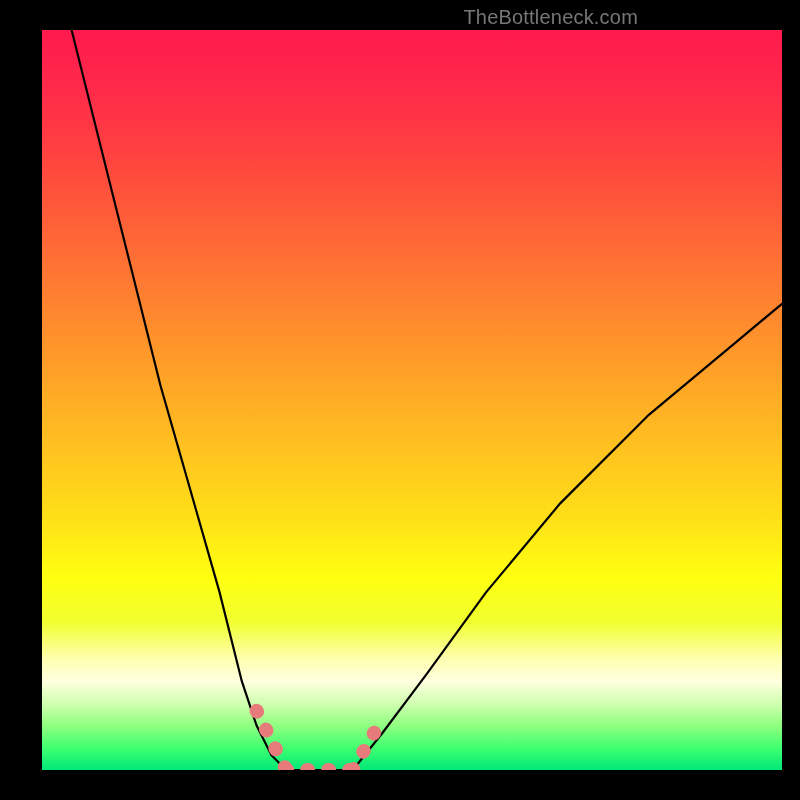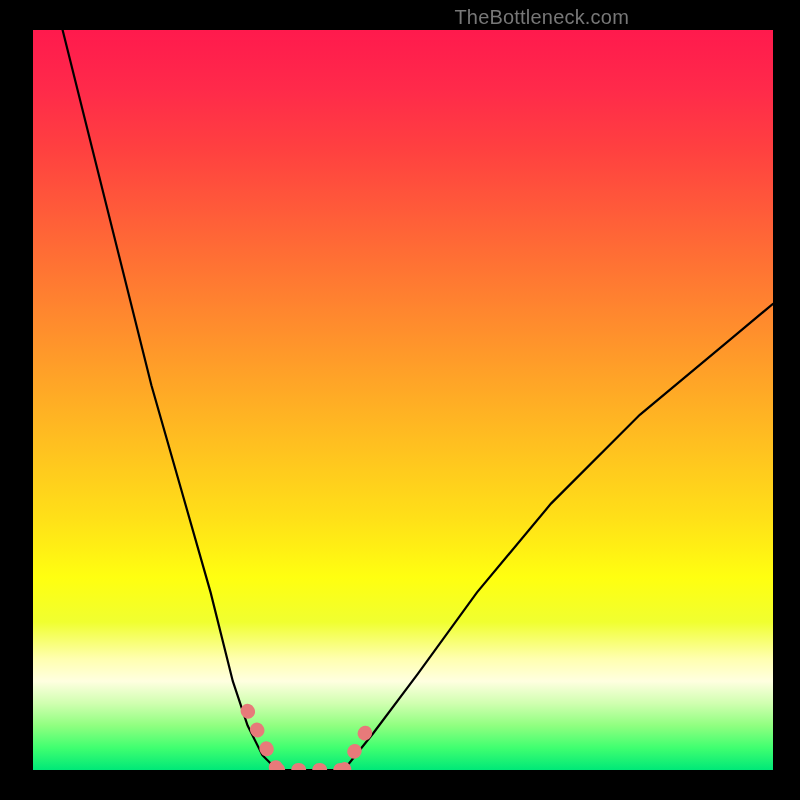--- a/index.html
+++ b/index.html
@@ -7,21 +7,21 @@
     padding: 0;
     width: 800px;
     height: 800px;
     background: #000;
     overflow: hidden;
     font-family: Arial, Helvetica, sans-serif;
   }
   .frame {
     position: absolute;
     top: 0;
-    left: 3px;
+    left: 12px;
     width: 636px;
     height: 800px;
     background: #000;
   }
   .plot {
     position: absolute;
     top: 30px;
     left: 30px;
     width: 740px;
     height: 740px;

